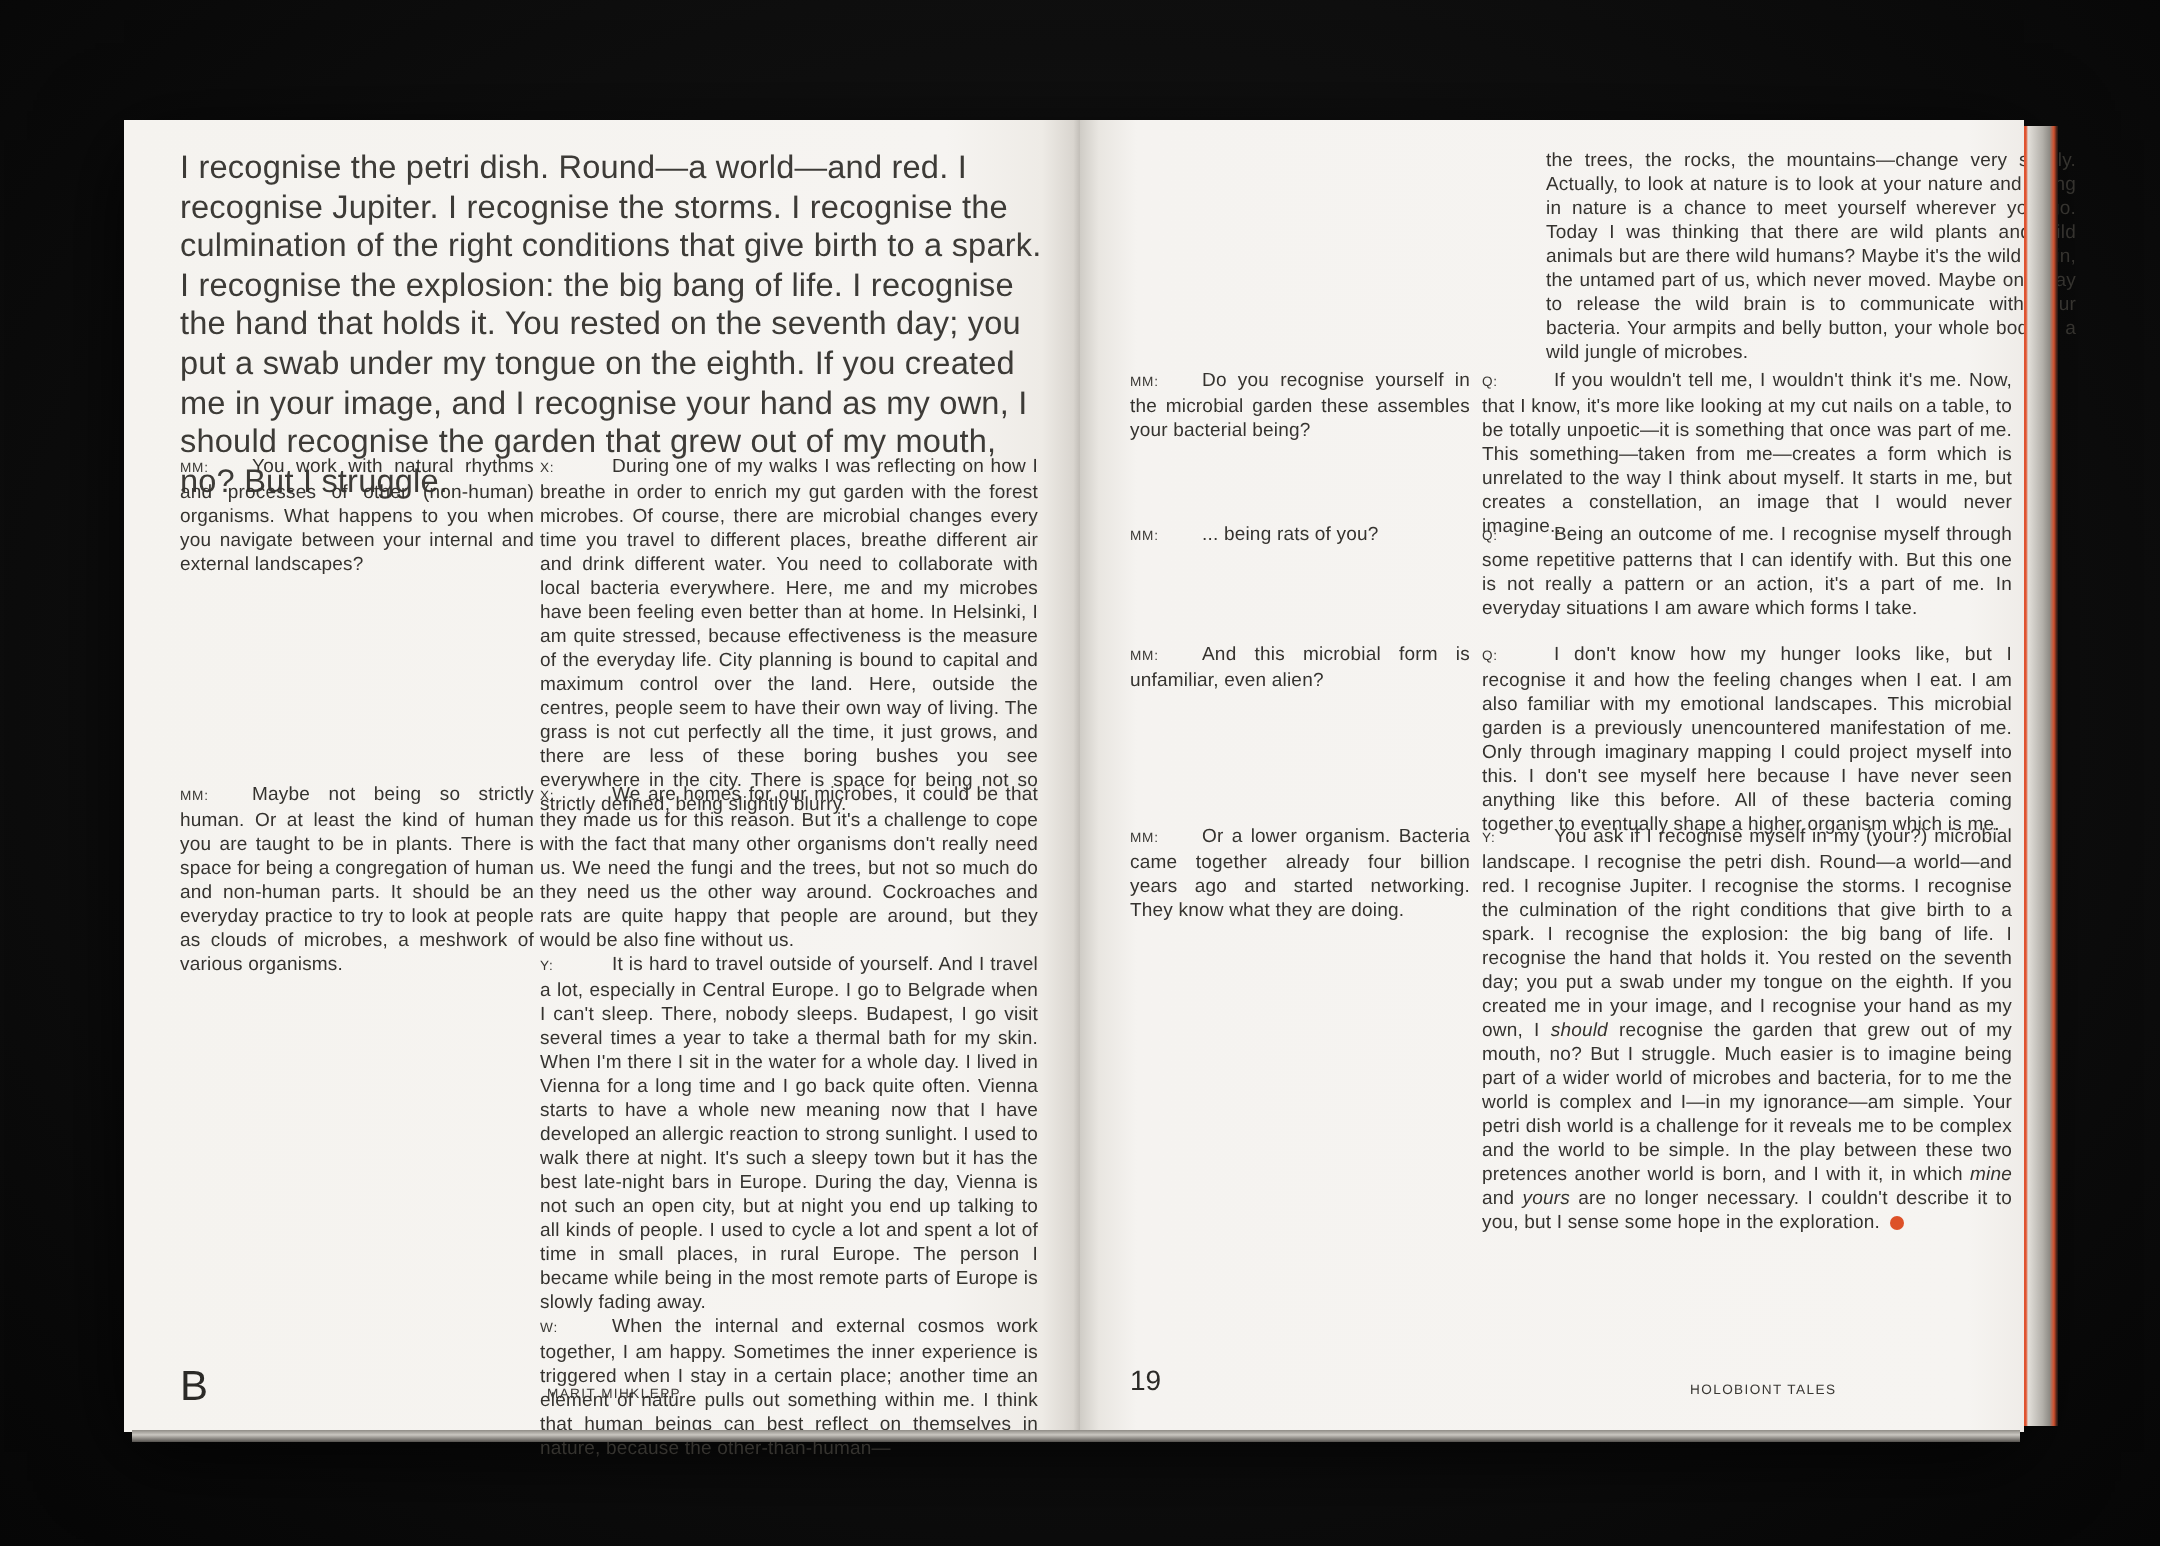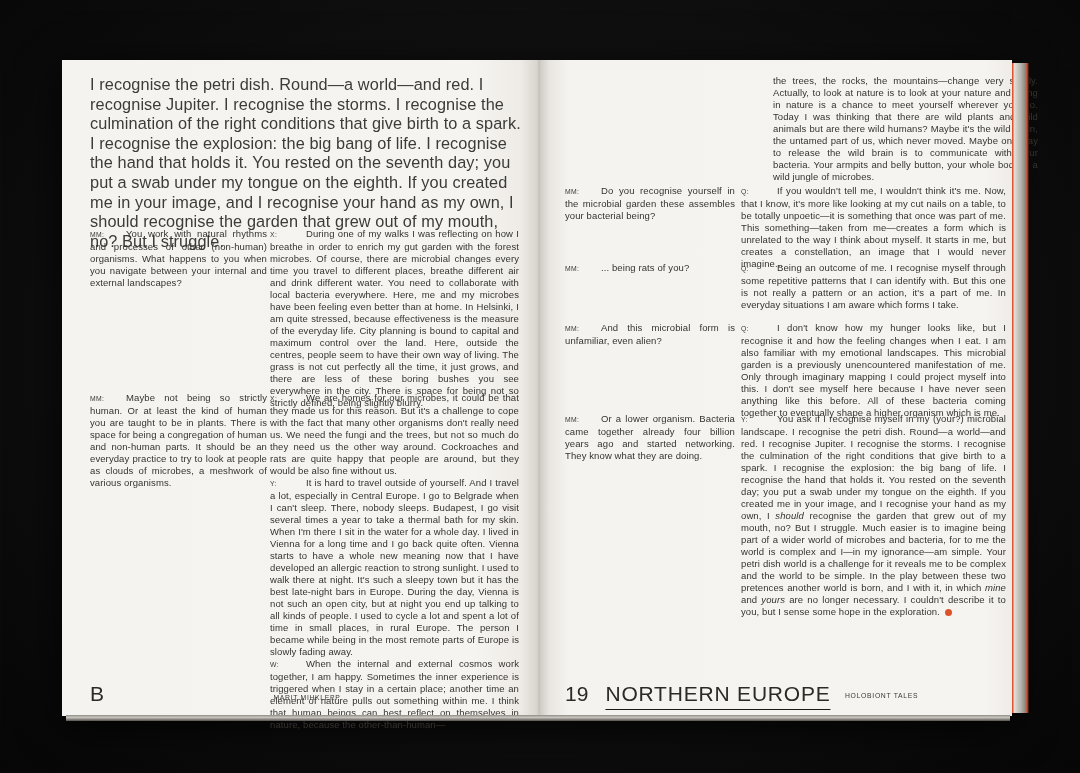--- a/index.html
+++ b/index.html
@@ -45,21 +45,21 @@
   .b-rp2-1{left:201px;top:202px;width:265px;}
   .b-rp2-2{left:201px;top:262px;width:265px;}
   .b-rp2-3{left:201px;top:353px;width:265px;}
   .end-dot{display:inline-block;width:7px;height:7px;border-radius:50%;
     background:#dd5128;margin-left:5px;vertical-align:-1px;}
 
   
   .f-letter{position:absolute;left:28px;top:622px;font-size:21px;color:#2b2a27;margin:0;}
   .f-author{position:absolute;left:28px;top:634px;width:434px;text-align:center;margin:0;
     font-size:6.8px;letter-spacing:.7px;color:#3a3834;}
-  .f-num{position:absolute;left:25px;top:622px;font-size:21px;color:#2b2a27;margin:0;}
+  .f-num{position:absolute;left:25px;top:622px;font-size:14px;color:#2b2a27;margin:0;}
   .f-section{position:absolute;left:178px;top:622px;transform:translateX(-50%);margin:0;
     font-size:21px;letter-spacing:.8px;color:#2b2a27;white-space:nowrap;
     border-bottom:1.5px solid #1c1b19;padding-bottom:3px;}
   .f-series{position:absolute;left:305px;top:632px;margin:0;
     font-size:6.8px;letter-spacing:.7px;color:#3a3834;white-space:nowrap;}
 </style>
 </head>
 <body>
 
 <div class="book">
@@ -89,19 +89,18 @@
     <p class="dlg b-rp1-1"><span class="spk">MM:</span><span>... being rats of you?</span></p>
     <p class="dlg b-rp1-2"><span class="spk">MM:</span><span>And this microbial form is unfamiliar, even alien?</span></p>
     <p class="dlg b-rp1-3"><span class="spk">MM:</span><span>Or a lower organism. Bacteria came together already four billion years ago and started networking. They know what they are doing.</span></p>
 
     <p class="dlg b-rp2-0"><span class="spk">Q:</span><span>If you wouldn't tell me, I wouldn't think it's me. Now, that I know, it's more like looking at my cut nails on a table, to be totally unpoetic—it is something that once was part of me. This something—taken from me—creates a form which is unrelated to the way I think about myself. It starts in me, but creates a constellation, an image that I would never imagine...</span></p>
     <p class="dlg b-rp2-1"><span class="spk">Q:</span><span>Being an outcome of me. I recognise myself through some repetitive patterns that I can identify with. But this one is not really a pattern or an action, it's a part of me. In everyday situations I am aware which forms I take.</span></p>
     <p class="dlg b-rp2-2"><span class="spk">Q:</span><span>I don't know how my hunger looks like, but I recognise it and how the feeling changes when I eat. I am also familiar with my emotional landscapes. This microbial garden is a previously unencountered manifestation of me. Only through imaginary mapping I could project myself into this. I don't see myself here because I have never seen anything like this before. All of these bacteria coming together to eventually shape a higher organism which is me.</span></p>
     <p class="dlg b-rp2-3"><span class="spk">Y:</span><span>You ask if I recognise myself in my (your?) microbial landscape. I recognise the petri dish. Round—a world—and red. I recognise Jupiter. I recognise the storms. I recognise the culmination of the right conditions that give birth to a spark. I recognise the explosion: the big bang of life. I recognise the hand that holds it. You rested on the seventh day; you put a swab under my tongue on the eighth. If you created me in your image, and I recognise your hand as my own, I <i>should</i> recognise the garden that grew out of my mouth, no? But I struggle. Much easier is to imagine being part of a wider world of microbes and bacteria, for to me the world is complex and I—in my ignorance—am simple. Your petri dish world is a challenge for it reveals me to be complex and the world to be simple. In the play between these two pretences another world is born, and I with it, in which <i>mine</i> and <i>yours</i> are no longer necessary. I couldn't describe it to you, but I sense some hope in the exploration.</span><span class="end-dot"></span></p>
 
     <p class="f-num">19</p>
-    <p class="f-section">NORTHERN EUROPE</p>
     <p class="f-series">HOLOBIONT TALES</p>
   </div>
 
   <div class="fore-edge"></div>
   <div class="book-bottom-edge"></div>
 </div>
 
 </body></html>

